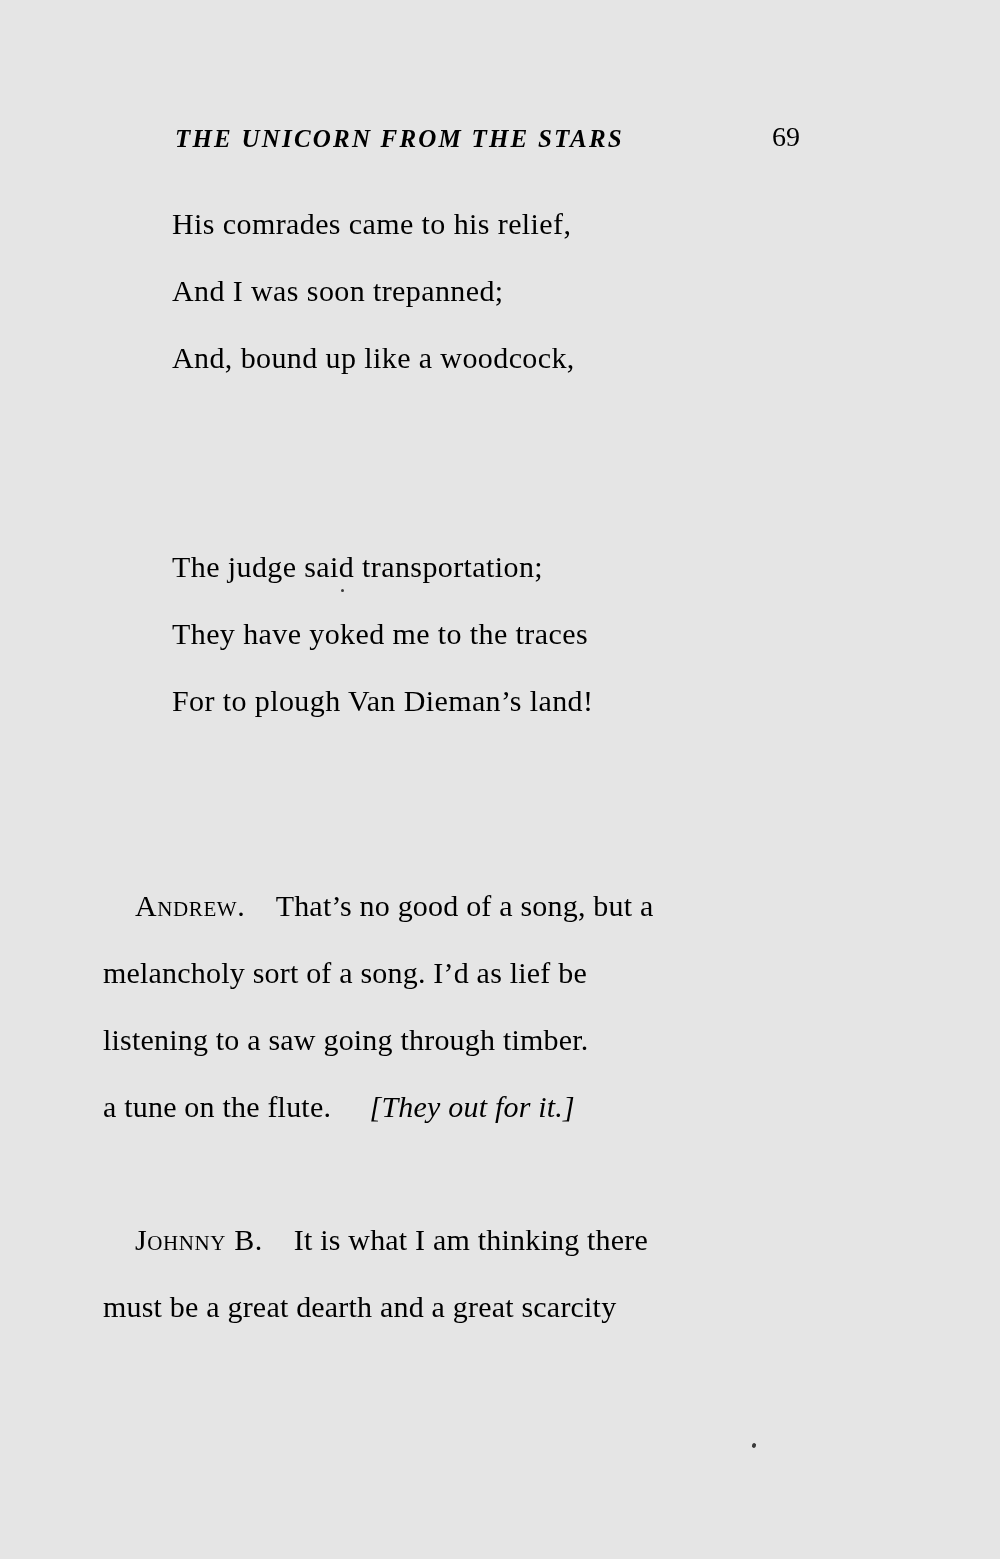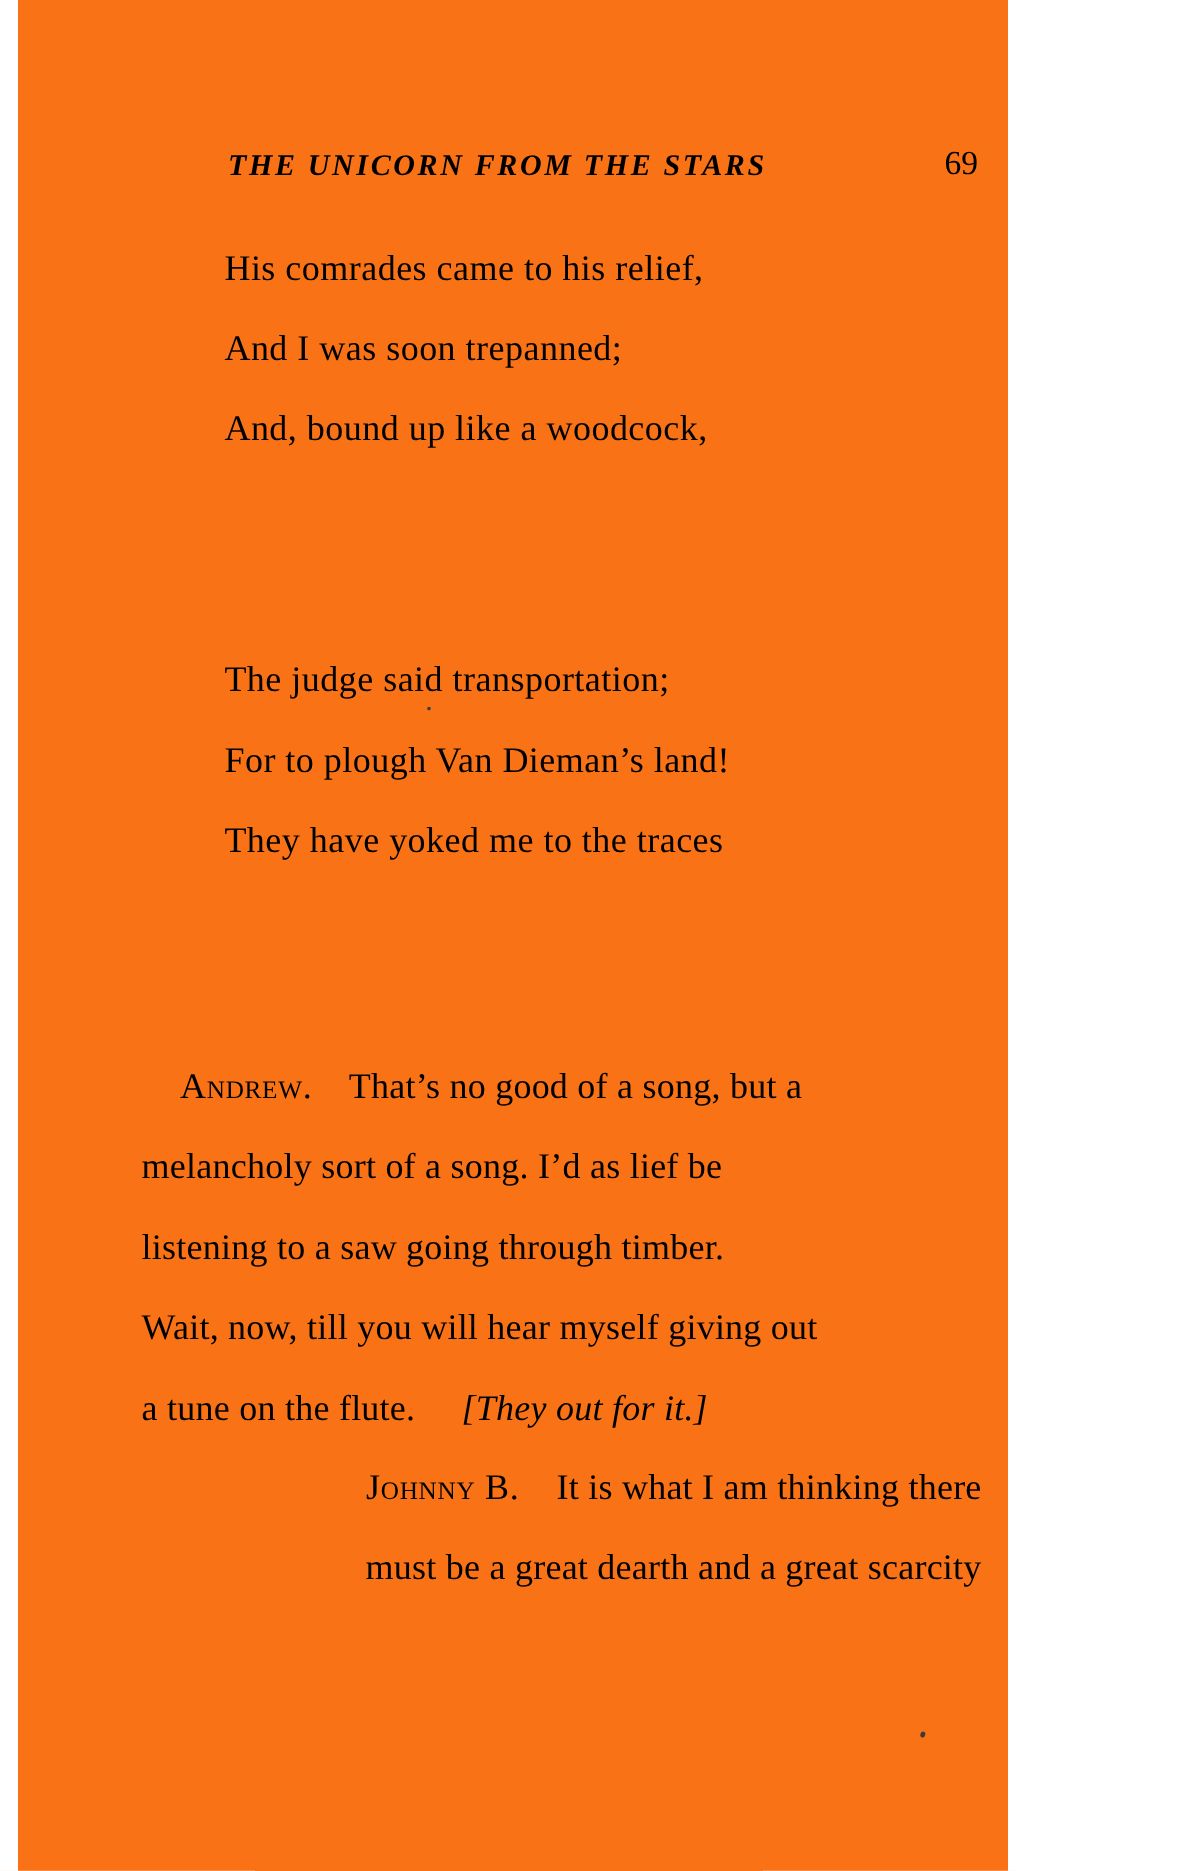--- a/index.html
+++ b/index.html
@@ -10,24 +10,24 @@
   body {
     width: 1000px;
     height: 1559px;
     position: relative;
     font-family: "Liberation Serif", serif;
     color: #000000;
     overflow: hidden;
   }
   .page {
     position: absolute;
-    left: 15px; top: 0;
-    width: 825px;
+    left: 0; top: 0;
+    width: 1000px;
     height: 1559px;
-    background: #f97316;
+    background: #e5e5e5;
   }
   
   .running-head {
     position: absolute;
     left: 175px;
     top: 122px;
     width: 625px;
     display: flex;
     align-items: baseline;
     justify-content: space-between;
@@ -62,21 +62,21 @@
     letter-spacing: 0.4px;
   }
 
   
   .prose {
     position: absolute;
     left: 103px;
     width: 700px;
   }
   .prose.p1 { top: 872px; }
-  .prose.p2 { top: 1206px; text-align: right; }
+  .prose.p2 { top: 1206px; }
   .prose-line {
     font-size: 30px;
     line-height: 67px;
     white-space: nowrap;
     letter-spacing: 0.2px;
   }
   .indent { padding-left: 32px; }
   .speaker {
     font-variant: small-caps;
     letter-spacing: 0.6px;
@@ -105,33 +105,32 @@
   </div>
 
   <div class="verse v1">
     <div class="verse-line">His comrades came to his relief,</div>
     <div class="verse-line">And I was soon trepanned;</div>
     <div class="verse-line">And, bound up like a woodcock,</div>
   </div>
 
   <div class="verse v2">
     <div class="verse-line">The judge said transportation;</div>
+    <div class="verse-line">They have yoked me to the traces</div>
     <div class="verse-line">For to plough Van Dieman’s land!</div>
-    <div class="verse-line">They have yoked me to the traces</div>
   </div>
 
   <div class="prose p1">
     <div class="prose-line indent">
       <span class="speaker">Andrew.</span>
       <span>&nbsp;&nbsp;</span>
       <span>That’s no good of a song, but a</span>
     </div>
     <div class="prose-line">melancholy sort of a song.   I’d as lief be</div>
     <div class="prose-line">listening to a saw going through timber.</div>
-    <div class="prose-line">Wait, now, till you will hear myself giving out</div>
     <div class="prose-line">
       <span>a tune on the flute.</span>
       <span>&nbsp;&nbsp;&nbsp;</span>
       <span class="stage">[They out for it.]</span>
     </div>
   </div>
 
   <div class="prose p2">
     <div class="prose-line indent">
       <span class="speaker">Johnny B.</span>

